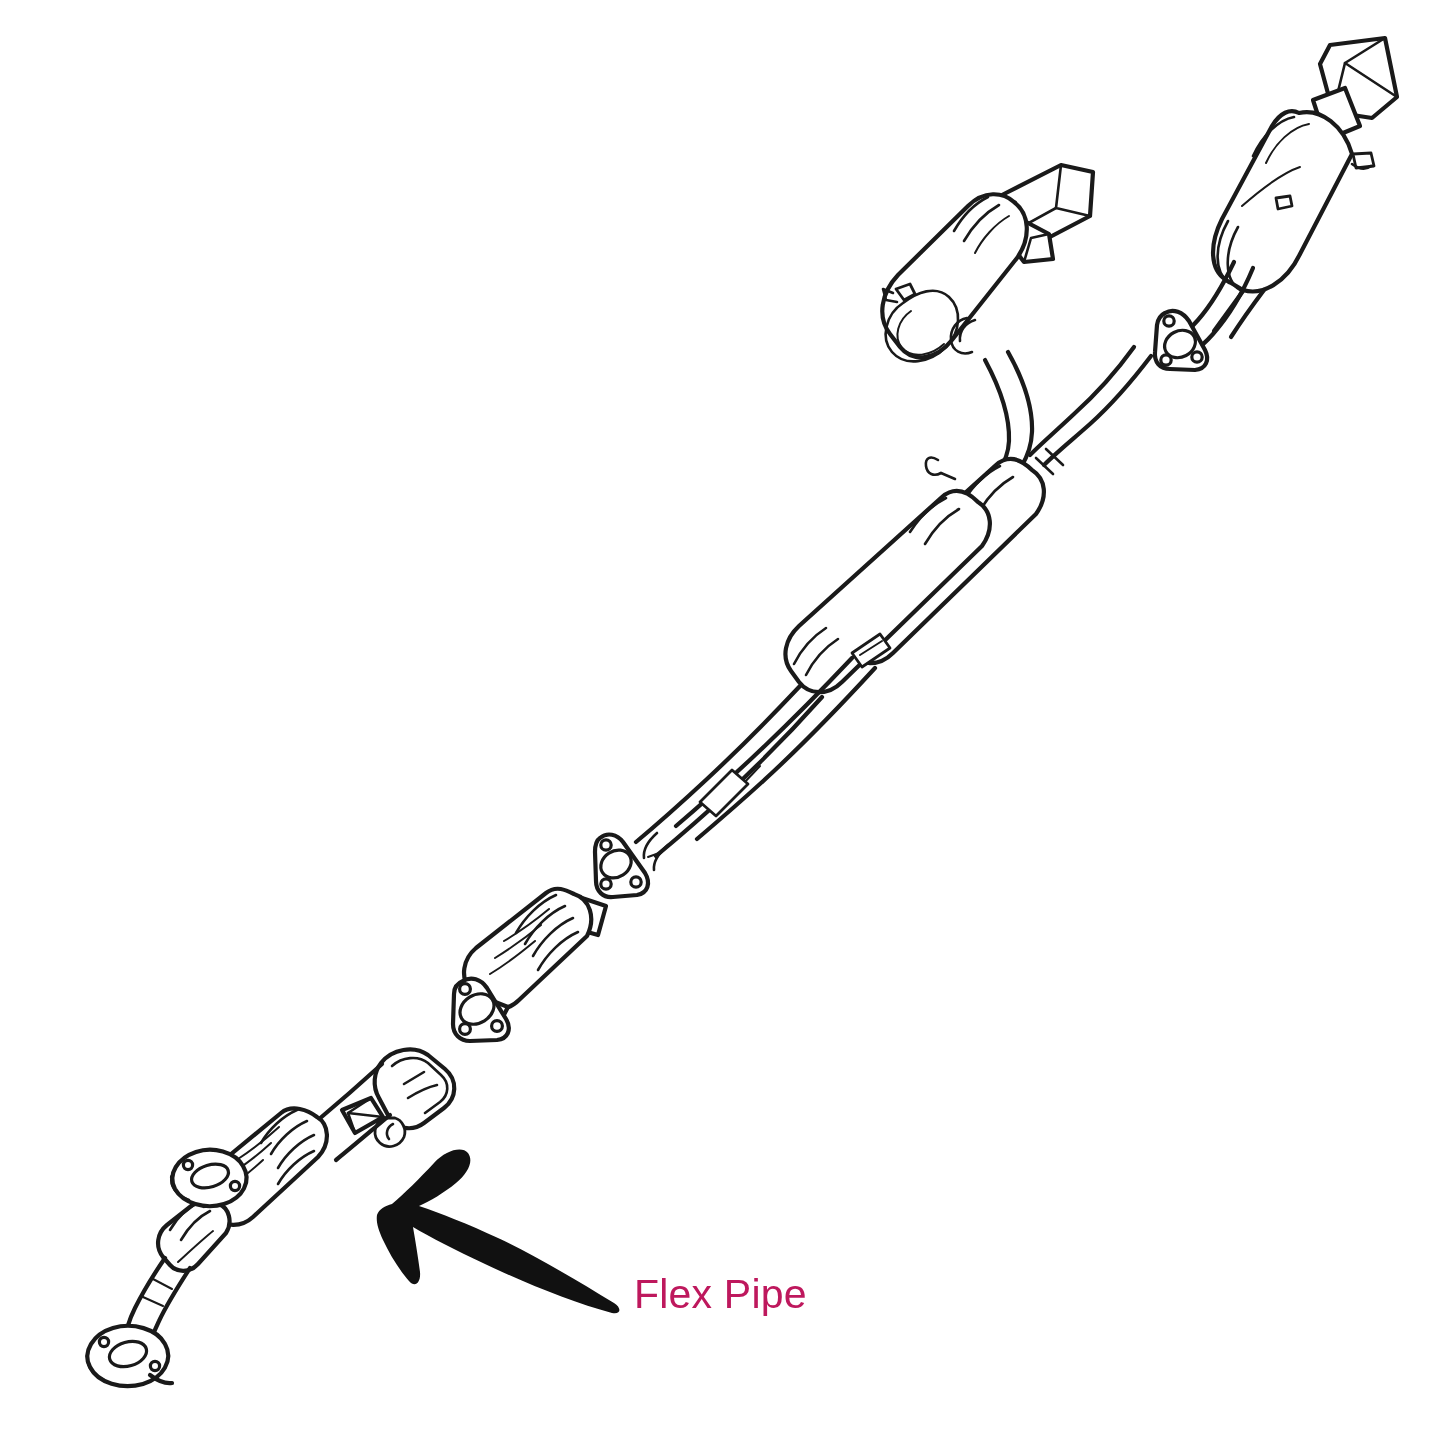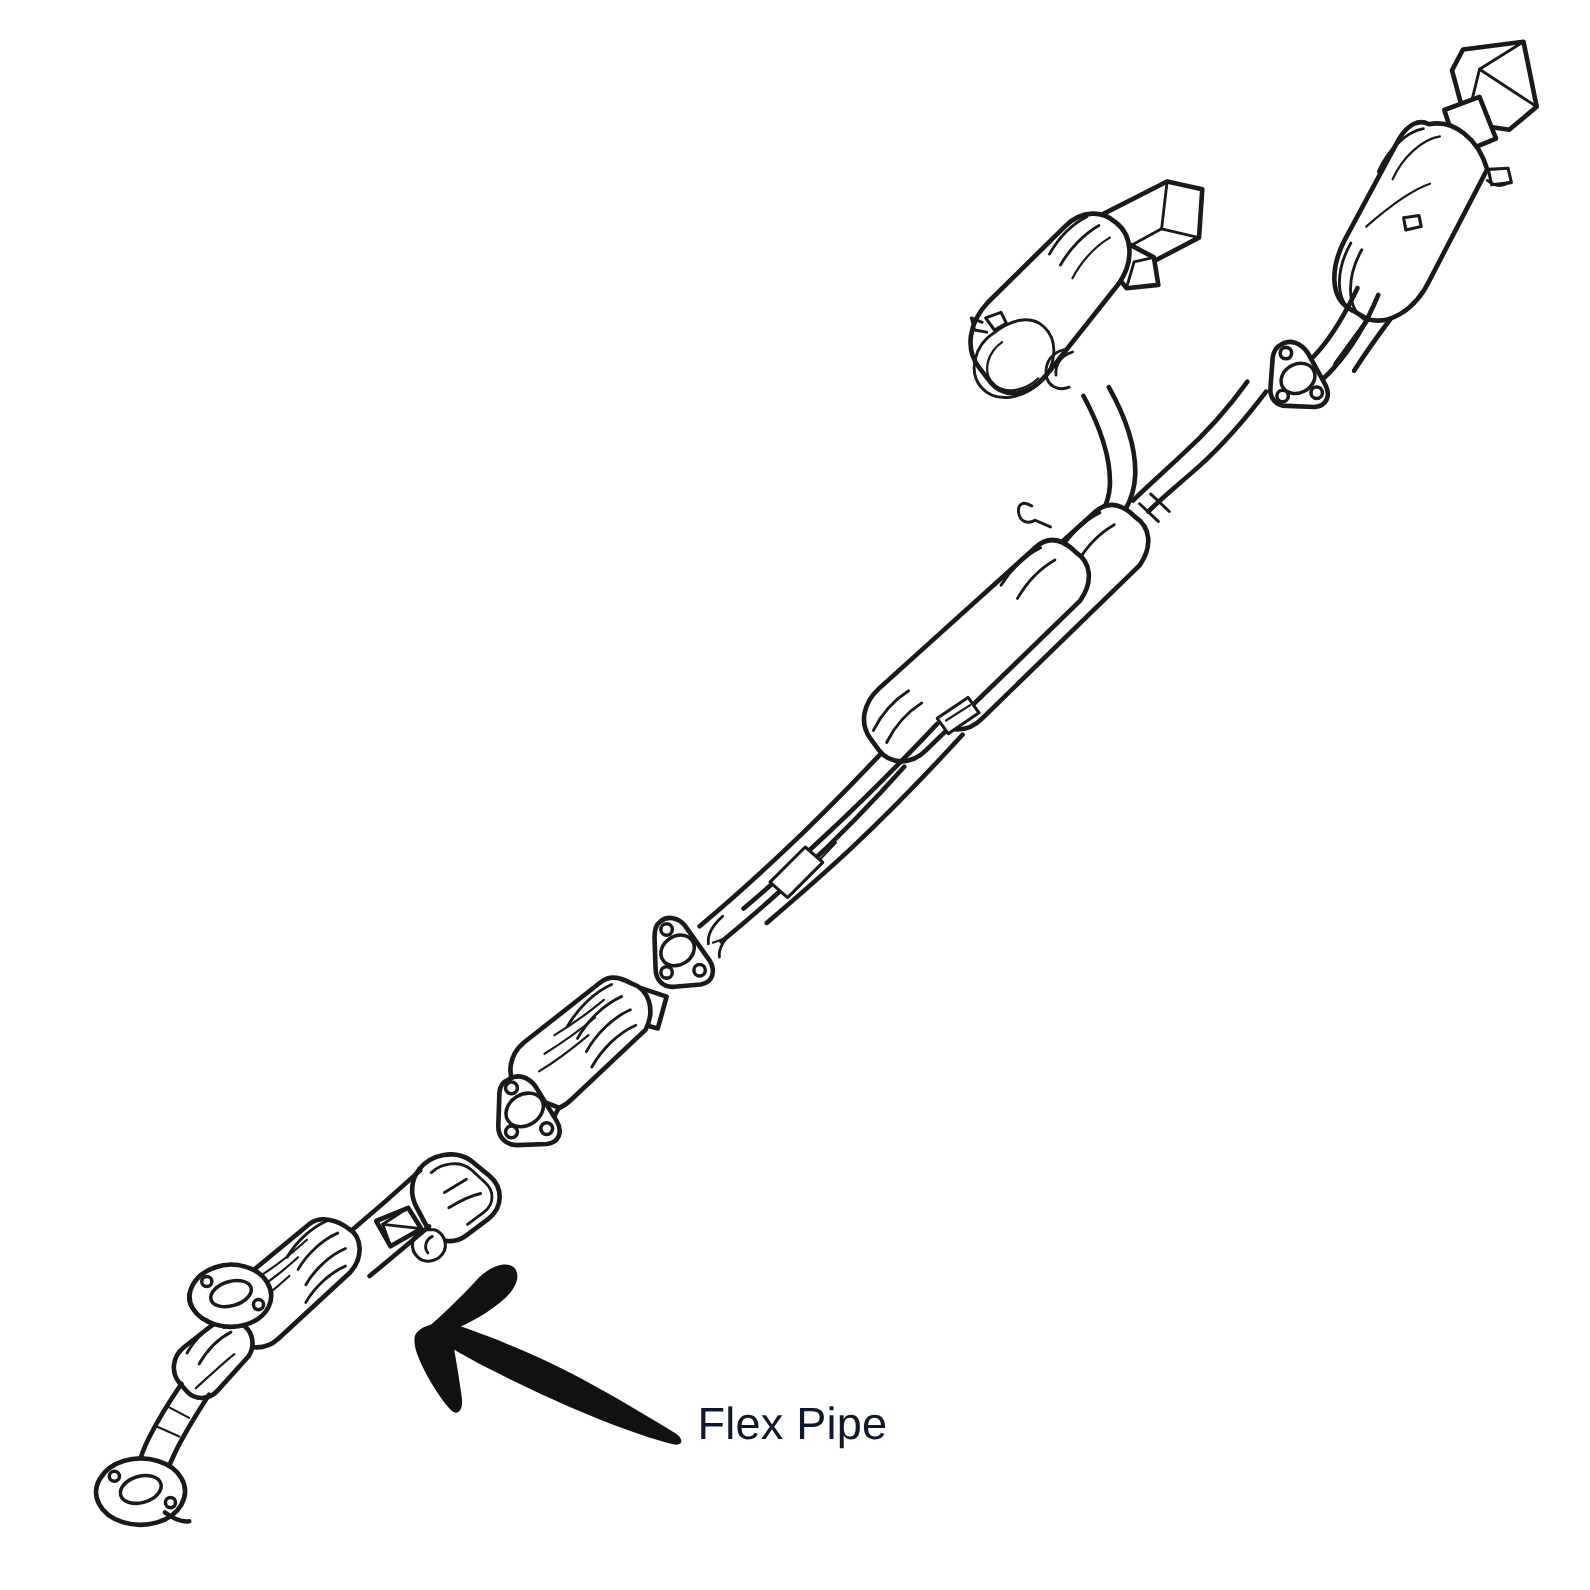--- a/index.html
+++ b/index.html
@@ -412,15 +412,15 @@
                C455 1250 430 1237 413 1227
                C415 1239 418 1256 420 1272
                C421 1283 415 1288 409 1281
                C400 1271 390 1255 383 1240
                C378 1229 376 1222 377 1215
                C379 1209 385 1206 392 1204 Z" style="fill: rgb(17, 17, 17);"></path>
     </g>
 
   </svg>
 
-  <div id="callout-label" style="color: #0f172a; left: 634px; top: 1274px; font-size: 41px;">Flex Pipe</div>
+  <div id="callout-label" style="color: #be185d; left: 634px; top: 1274px; font-size: 41px;">Flex Pipe</div>
 
 </div>
 
 </body></html>

